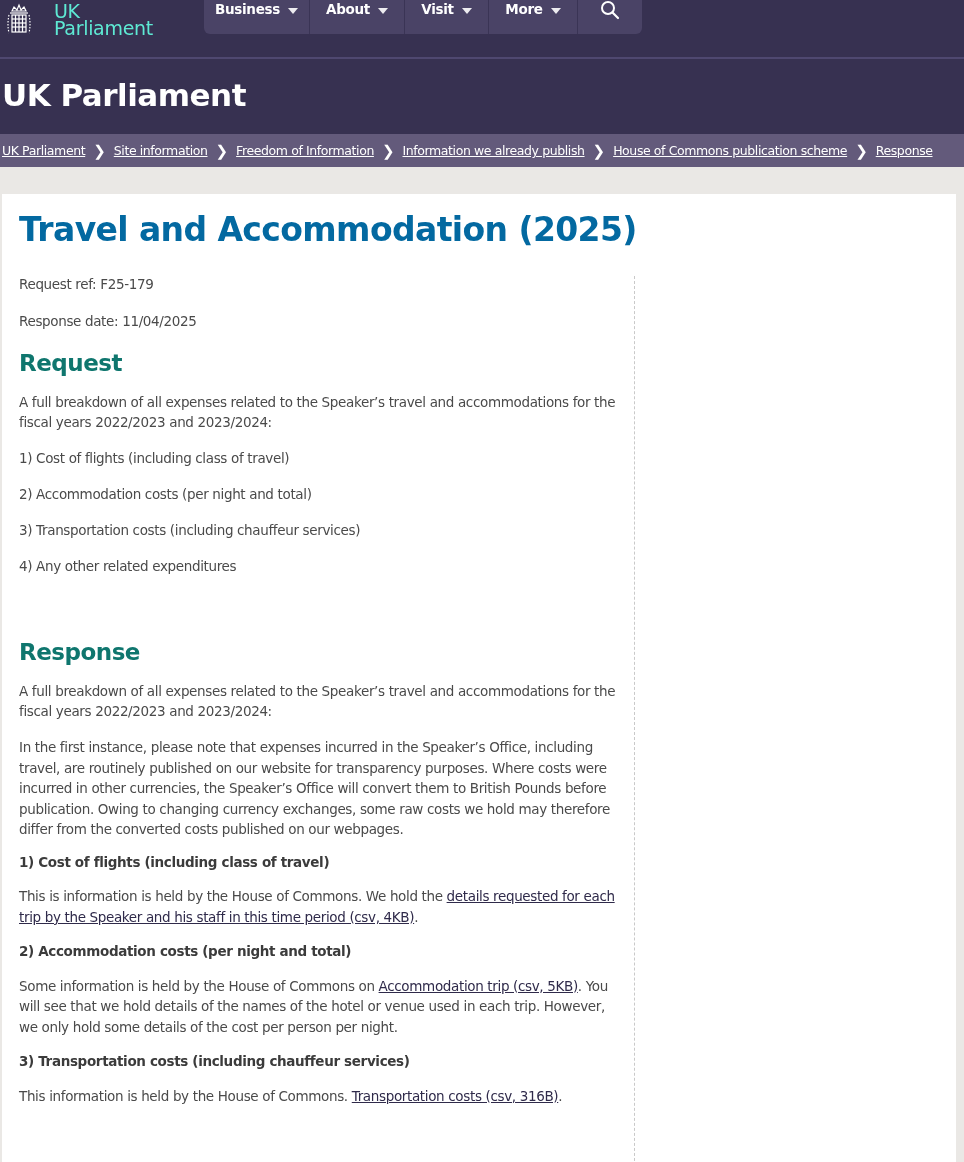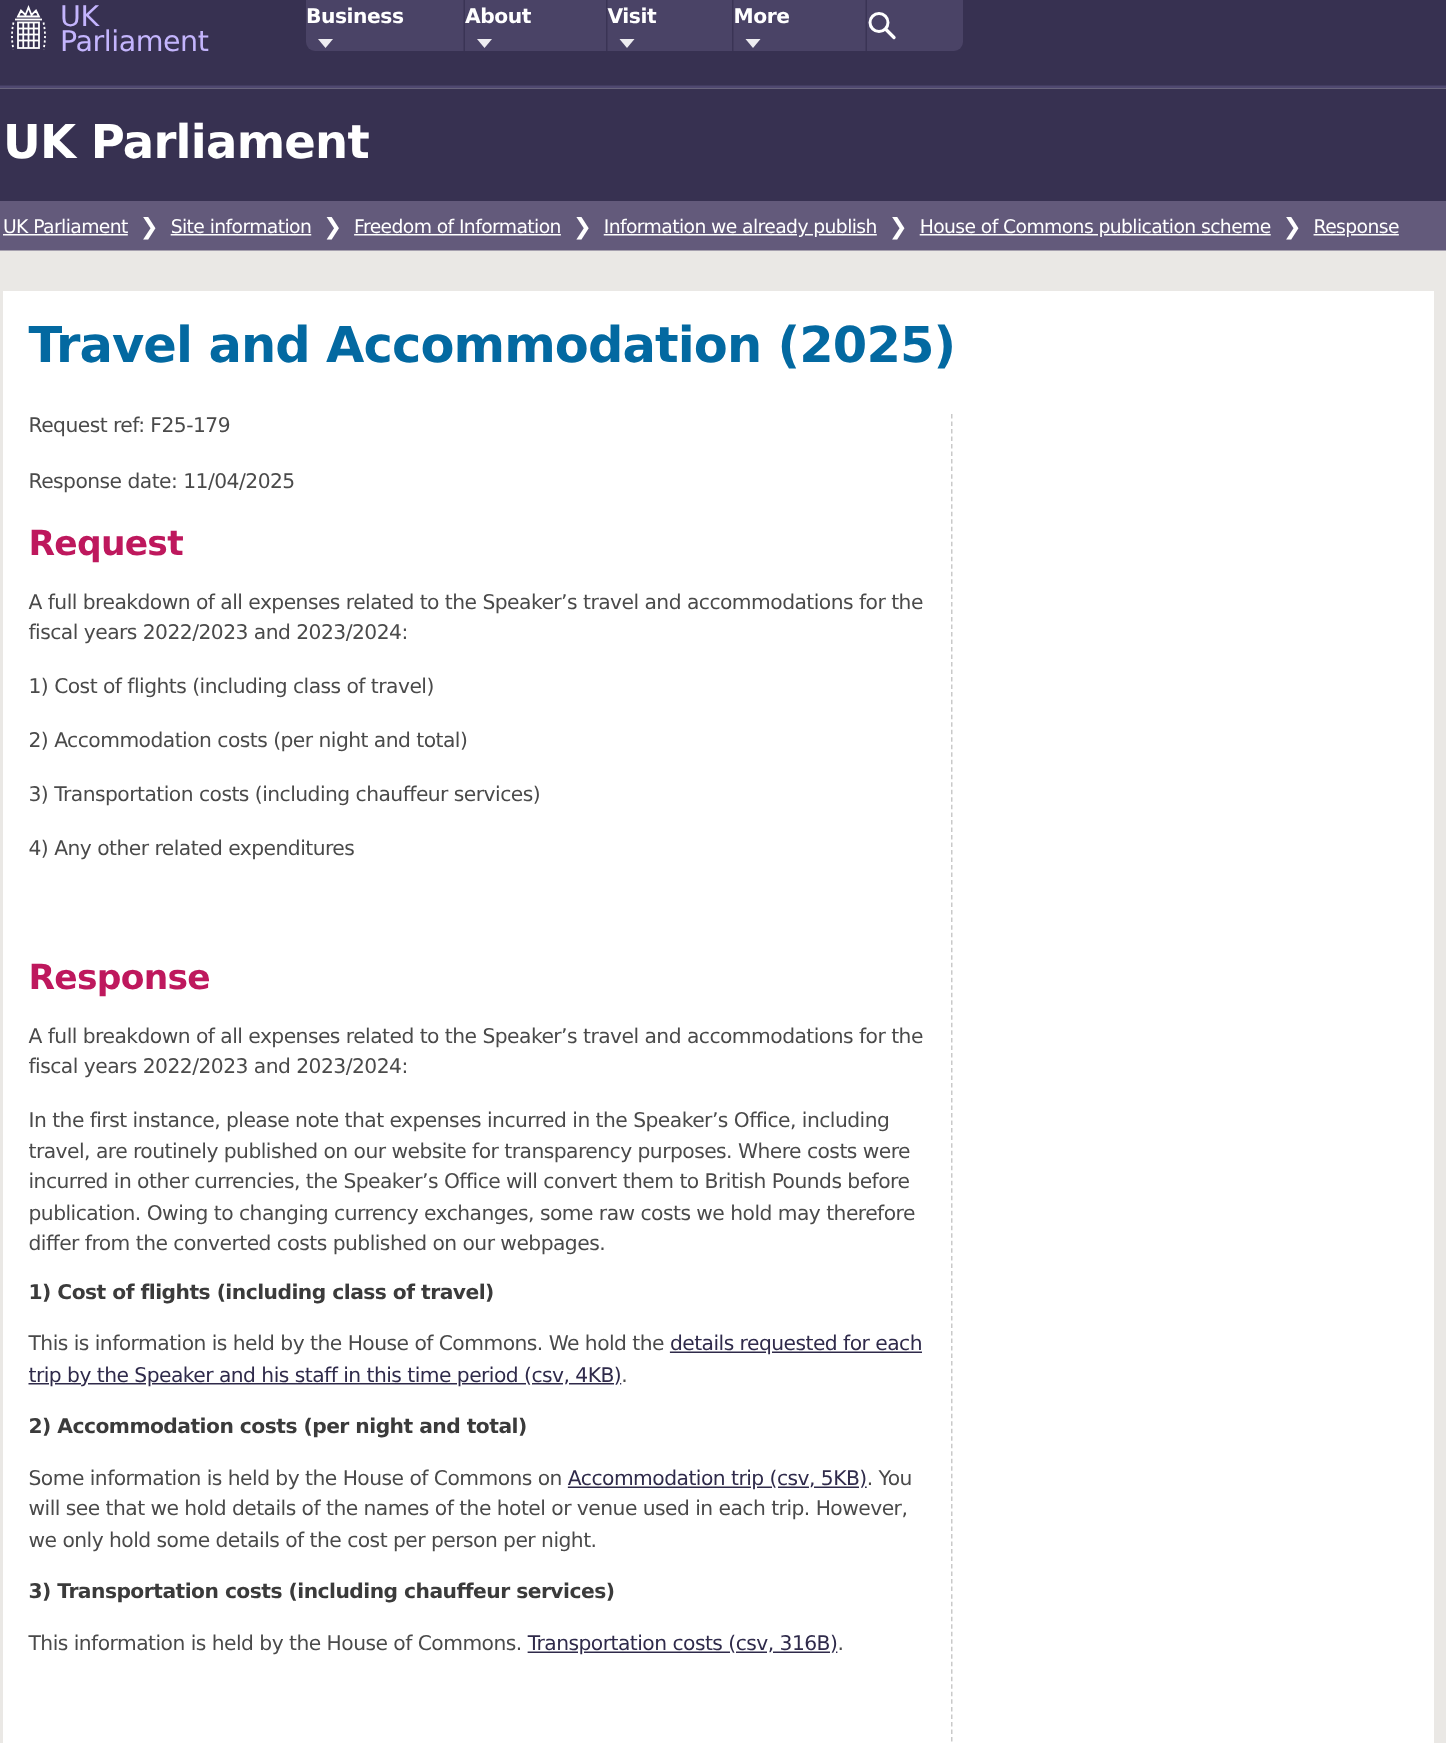--- a/index.html
+++ b/index.html
@@ -3,43 +3,43 @@
 <meta charset="utf-8">
 <style>
   * { box-sizing: border-box; margin: 0; padding: 0; }
   html, body { width: 964px; height: 1162px; overflow: hidden; }
   body { background: #eae8e5; font-family: "Liberation Sans", sans-serif; color: #3b3b3b; }
 
   .topbar { position: absolute; left: 0; top: 0; width: 964px; height: 58px; background: #373151; }
   .topbar-line { position: absolute; left: 0; top: 57px; width: 964px; height: 2px; background: #4f4870; }
   .logo { position: absolute; left: 4px; top: 2px; display: flex; align-items: center; }
   .logo svg { width: 30px; height: 36px; }
-  .logo-text { color: #c4b5fd; font-size: 19px; line-height: 17px; margin-left: 6px; font-family: "DejaVu Sans", sans-serif; letter-spacing: -0.3px; }
+  .logo-text { color: #5eead4; font-size: 19px; line-height: 17px; margin-left: 20px; font-family: "DejaVu Sans", sans-serif; letter-spacing: -0.3px; }
 
   .nav { position: absolute; left: 204px; top: 0; height: 34px; display: flex; background: #4a4366; border-radius: 0 0 6px 6px; }
-  .nav-item { height: 34px; display: flex; align-items: flex-start; justify-content: center; padding-top: 1px; color: #fff; font-size: 13.5px; font-weight: bold; border-right: 1px solid #3a3455; cursor: pointer; font-family: "DejaVu Sans", sans-serif; letter-spacing: -0.3px; flex-direction: column; }
+  .nav-item { height: 34px; display: flex; align-items: flex-start; justify-content: center; padding-top: 1px; color: #fff; font-size: 13.5px; font-weight: bold; border-right: 1px solid #3a3455; cursor: pointer; font-family: "DejaVu Sans", sans-serif; letter-spacing: -0.3px; }
   .nav-item:last-child { border-right: none; }
   .nav-item .caret { display: inline-block; width: 0; height: 0; border-left: 5px solid transparent; border-right: 5px solid transparent; border-top: 6px solid #fff; margin-left: 8px; margin-top: 7px; opacity: 0.9; }
   .nav-search { width: 64px; display: flex; justify-content: center; padding-top: 0; }
 
   .hero { position: absolute; left: 0; top: 59px; width: 964px; height: 75px; background: #373151; }
   .hero-title { position: absolute; left: 2px; top: 18px; color: #fff; font-size: 31px; font-weight: bold; font-family: "DejaVu Sans", sans-serif; letter-spacing: -0.5px; }
 
   .crumbs { position: absolute; left: 0; top: 134px; width: 964px; height: 33px; background: #635a7b; display: flex; align-items: center; white-space: nowrap; overflow: hidden; padding-left: 2px; }
   .crumb { color: #fff; font-size: 12.5px; text-decoration: underline; cursor: pointer; font-family: "DejaVu Sans", sans-serif; letter-spacing: -0.4px; }
   .crumb-sep { color: #fff; font-size: 15px; font-weight: bold; margin: 0 8px; font-family: "DejaVu Sans", sans-serif; }
 
   .card { position: absolute; left: 2px; top: 194px; width: 954px; height: 980px; background: #fff; }
   .page-title { position: absolute; left: 17px; top: 16px; font-size: 33px; font-weight: bold; color: #0369a1; font-family: "DejaVu Sans", sans-serif; letter-spacing: -0.6px; }
   .divider { position: absolute; left: 632px; top: 82px; width: 0; height: 900px; border-left: 1px dashed #c9c9c9; }
 
   .content { position: absolute; left: 17px; top: 80px; width: 600px; font-family: "DejaVu Sans", sans-serif; font-size: 13.5px; line-height: 20.5px; color: #4a4a4a; letter-spacing: -0.35px; }
   .content p { margin-bottom: 15.5px; }
   .meta { margin-bottom: 16px !important; }
-  h2 { font-size: 23px; font-weight: bold; color: #be185d; margin: 22px 0 18px; letter-spacing: -0.5px; }
+  h2 { font-size: 23px; font-weight: bold; color: #0f766e; margin: 22px 0 18px; letter-spacing: -0.5px; }
   .subhead { font-weight: bold; color: #3b3b3b; }
   a { color: #2f2a4a; text-decoration: underline; }
   .spacer { height: 28px; }
 </style>
 </head>
 <body>
 
 <div class="topbar">
   <div class="logo">
     <svg viewBox="0 0 30 36">

